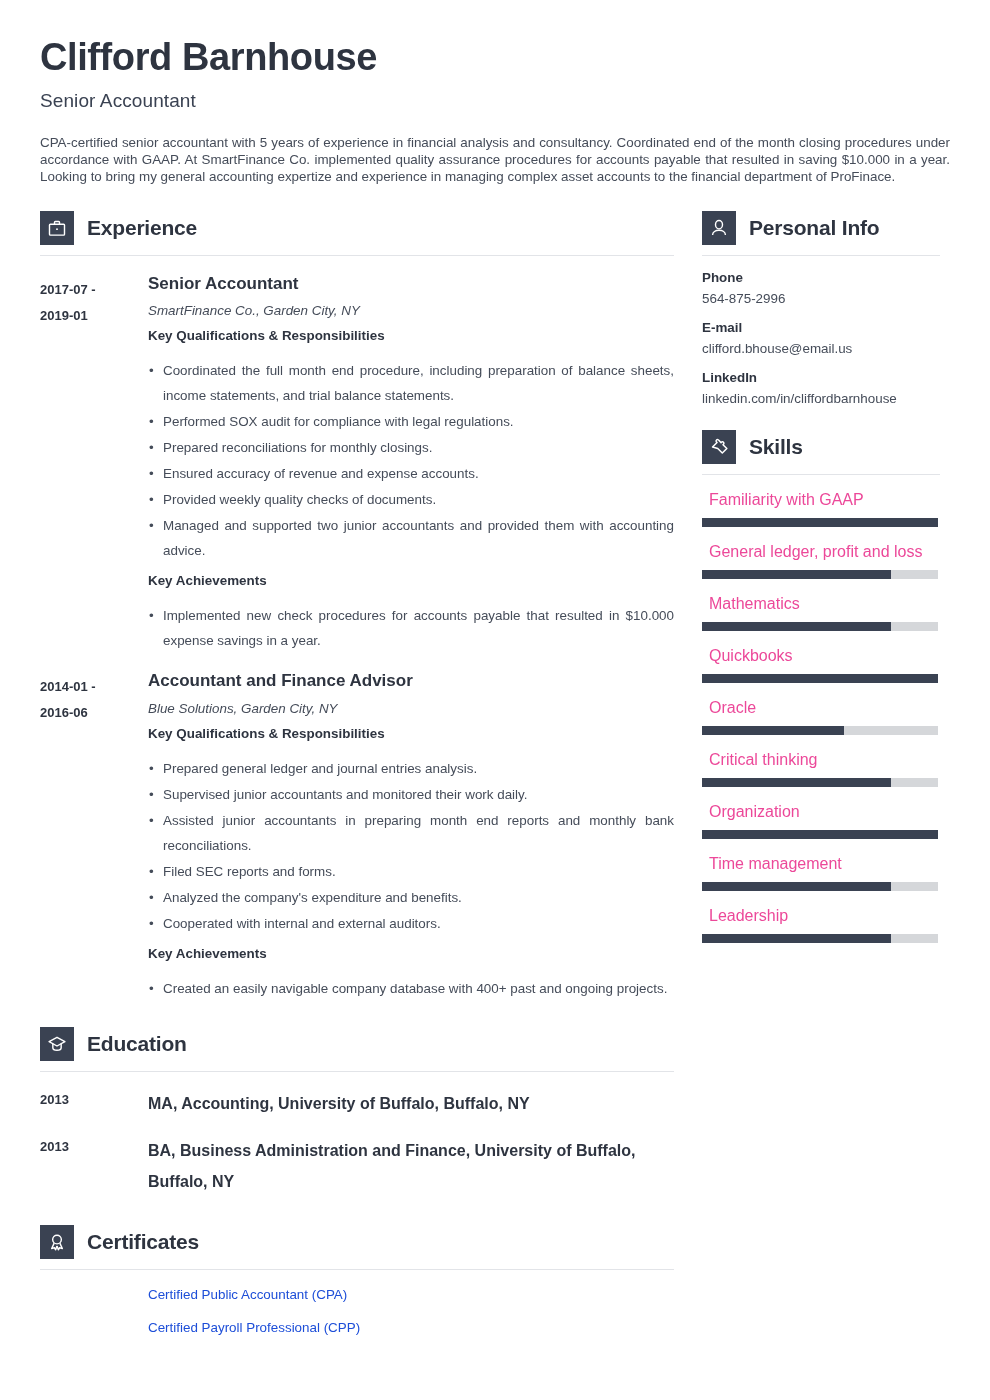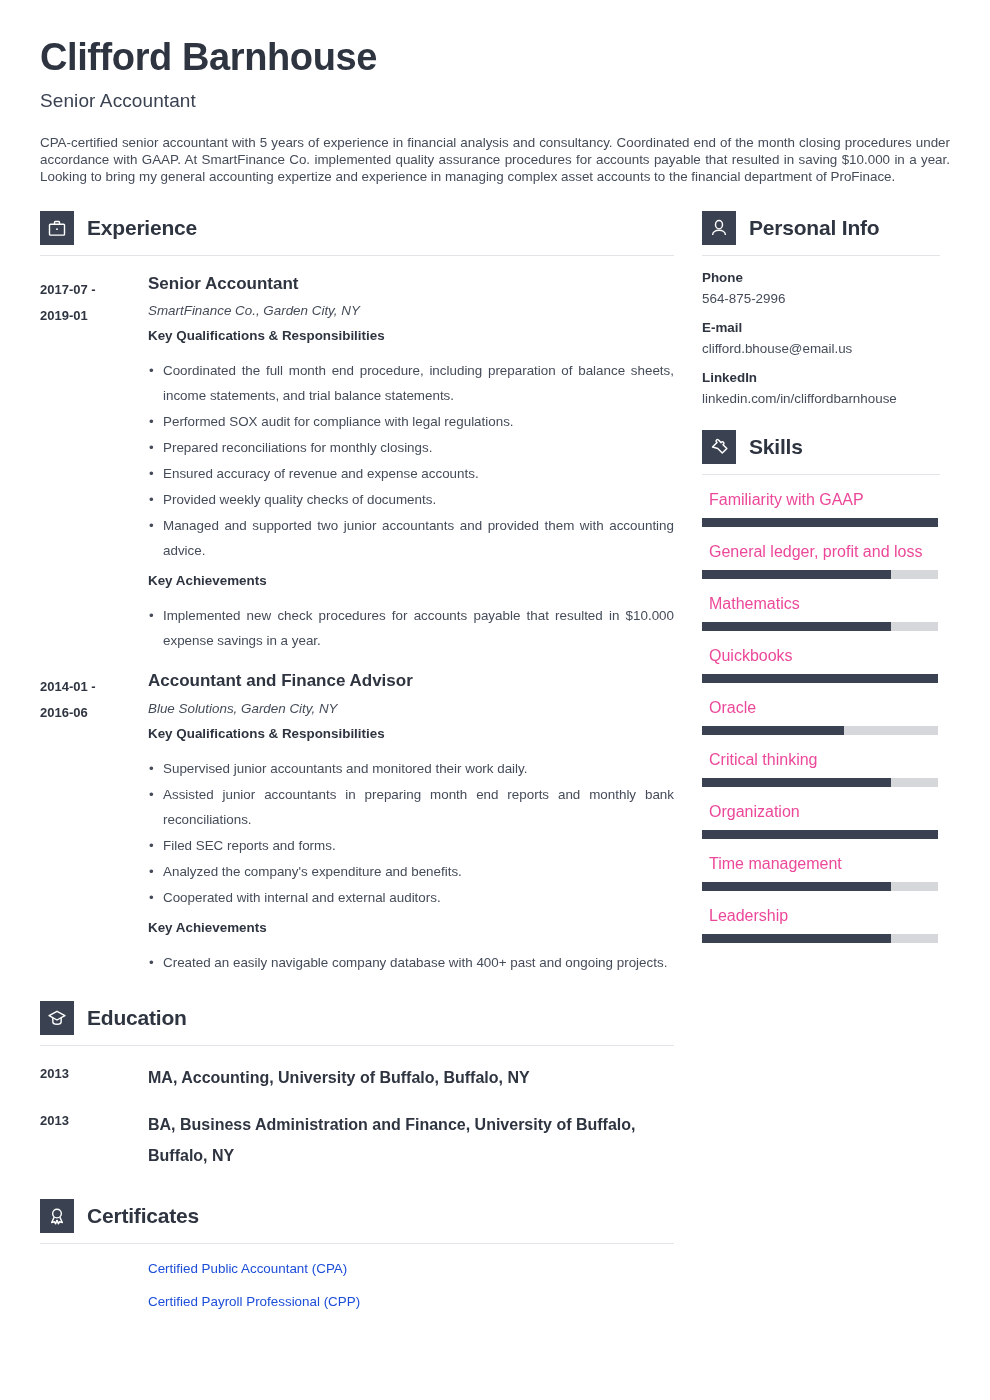--- a/index.html
+++ b/index.html
@@ -246,20 +246,21 @@
         <div class="job">
           <div class="job-dates">
             <div>2014-01 -</div>
             <div>2016-06</div>
           </div>
           <div class="job-body">
             <div class="job-role">Accountant and Finance Advisor</div>
             <div class="job-company">Blue Solutions, Garden City, NY</div>
             <div class="job-subhead">Key Qualifications &amp; Responsibilities</div>
             <ul class="bullets">
+              <li>Prepared general ledger and journal entries analysis.</li>
               <li>Supervised junior accountants and monitored their work daily.</li>
               <li>Assisted junior accountants in preparing month end reports and monthly bank reconciliations.</li>
               <li>Filed SEC reports and forms.</li>
               <li>Analyzed the company's expenditure and benefits.</li>
               <li>Cooperated with internal and external auditors.</li>
             </ul>
             <div class="job-subhead">Key Achievements</div>
             <ul class="bullets">
               <li>Created an easily navigable company database with 400+ past and ongoing projects.</li>
             </ul>

